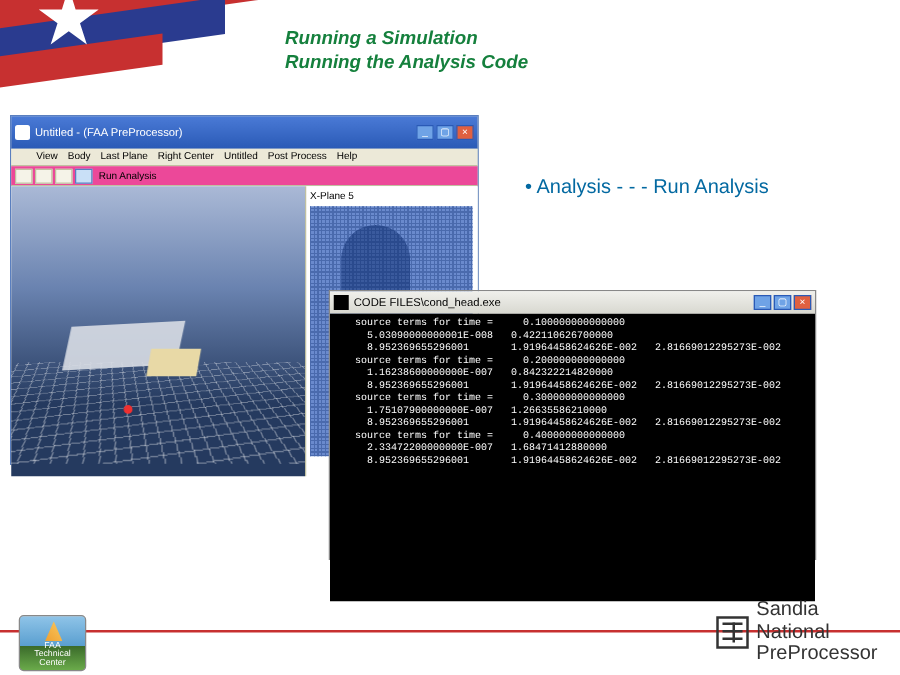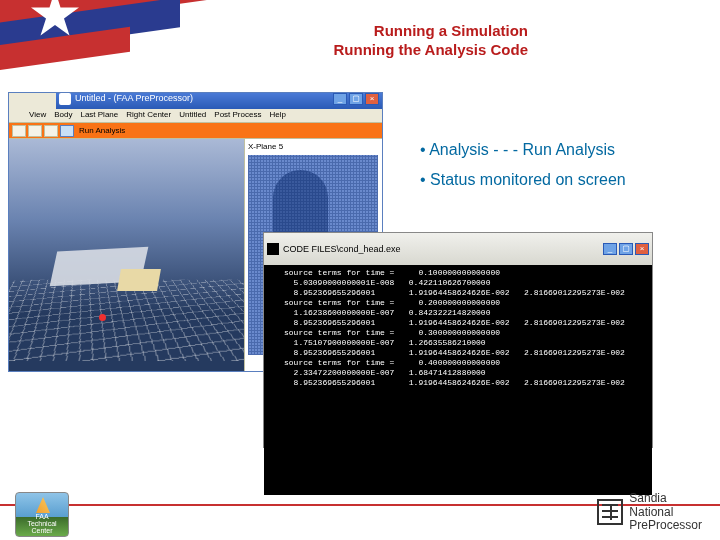--- a/index.html
+++ b/index.html
@@ -28,51 +28,51 @@
   .stripe-blue { position:absolute; background:#2a3b8f; transform:skewY(-8deg); }
   .sr1 { top:0; left:0; width:260px; height:35px; }
   .sb1 { top:32px; left:0; width:210px; height:30px; }
   .sr2 { top:58px; left:0; width:160px; height:25px; }
   .bottom-line {
     position:absolute; bottom:34px; left:0; width:720px; height:2px;
     background:#c73030;
   }
   .title {
     position:absolute; top:22px; left:228px;
-    text-align:right; width:300px;
-    font-weight:bold; font-size:15px; color:#b91c1c;
+    text-align:left; width:300px;
+    font-weight:bold; font-size:15px; color:#15803d;font-style:italic;
   }
   .title .l2 { margin-top:2px; }
   .bullets {
     position:absolute; top:135px; left:420px;
     font-size:16px; color:#0369a1; line-height:1.9;
   }
   .bullets div::before { content:"• "; }
 
   
   .app-win {
     position:absolute; top:92px; left:8px;
     width:375px; height:280px;
     border:1px solid #5a7fbf;
     background:#ece9d8;
     font-size:9px;
   }
   .app-titlebar {
-    height:16px;
+    height:26px;
     background:linear-gradient(#4a7ad6,#2a5ab6);
-    color:#fff; display:flex; align-items:flex-start;
-    padding:0 3px; gap:4px;margin-left:47px;
+    color:#fff; display:flex; align-items:center;
+    padding:0 3px; gap:4px;
   }
   .app-titlebar .icon { width:12px; height:12px; background:#fff; border-radius:2px; }
   .app-titlebar .t { flex:1; font-size:9px; }
   .win-btns { display:flex; gap:2px; }
   .win-btn { width:14px; height:12px; background:#6fa3e6; border:1px solid #2a5ab6; font-size:8px; text-align:center; line-height:10px; color:#fff; }
   .win-btn.close { background:#e06040; }
   .menubar { height:14px; background:#ece9d8; display:flex; gap:8px; padding:1px 20px; font-size:8px; color:#000; border-bottom:1px solid #c0c0a0; }
-  .toolbar { height:16px; background:#f97316; display:flex; gap:2px; padding:1px 3px; align-items:center; border-bottom:1px solid #c0c0a0; }
+  .toolbar { height:16px; background:#ec4899; display:flex; gap:2px; padding:1px 3px; align-items:center; border-bottom:1px solid #c0c0a0; }
   .tb-btn { width:14px; height:12px; background:#f5f3e8; border:1px solid #c0c0a0; }
   .tb-btn.sel { background:#c9e0f7; border-color:#5a7fbf; }
   .tb-text { font-size:8px; padding:0 3px; }
   .app-body { position:relative; width:100%; height:232px; background:#fff; display:flex; }
   .viewport {
     width:235px; height:232px;
     background:linear-gradient(180deg,#aab9d6 0%,#6a83b0 35%,#253a5f 75%);
     position:relative; overflow:hidden;
   }
   .grid3d {
@@ -117,21 +117,21 @@
     border-radius:28px 28px 0 0;
   }
 
   
   .con-win {
     position:absolute; top:232px; left:263px;
     width:390px; height:216px;
     border:1px solid #888;
   }
   .con-titlebar {
-    height:32px; background:linear-gradient(#f0f0ec,#d8d8d0);
+    height:18px; background:linear-gradient(#f0f0ec,#d8d8d0);
     display:flex; align-items:center; padding:0 3px; gap:4px;
     font-size:9px; color:#000;
   }
   .con-titlebar .icon { width:12px; height:12px; background:#000; }
   .con-titlebar .t { flex:1; }
   .con-body {
     width:100%; height:230px; background:#000; color:#fff;
     font-family:"Courier New",monospace; font-size:8px;
     padding:3px 20px; white-space:pre; overflow:hidden;
     line-height:1.25;
@@ -159,40 +159,39 @@
   }
   .sandia-mark {
     width:26px; height:26px; border:2px solid #333;
     position:relative;
   }
   .sandia-mark::before, .sandia-mark::after {
     content:""; position:absolute; background:#333;
   }
   .sandia-mark::before { top:3px; left:3px; right:3px; height:2px; box-shadow:0 6px 0 #333, 0 12px 0 #333; }
   .sandia-mark::after { left:11px; top:3px; bottom:3px; width:2px; }
-  .sandia-text { font-size:12px; line-height:1.1; color:#333; }
+  .sandia-text { font-size:16px; line-height:1.1; color:#333; }
 </style>
 </head>
 <body>
 
 <div class="banner">
   <div class="stripe-red sr1"></div>
   <div class="stripe-blue sb1"></div>
   <div class="stripe-red sr2"></div>
   <div class="star"></div>
 </div>
 
 <div class="title">
   <div>Running a Simulation</div>
   <div class="l2">Running the Analysis Code</div>
 </div>
 
 <div class="bullets">
   <div>Analysis - - - Run Analysis</div>
-  <div>Status monitored on screen</div>
 </div>
 
 <div class="app-win">
   <div class="app-titlebar">
     <div class="icon"></div>
     <div class="t">Untitled - (FAA PreProcessor)</div>
     <div class="win-btns">
       <div class="win-btn">_</div>
       <div class="win-btn">▢</div>
       <div class="win-btn close">×</div>

